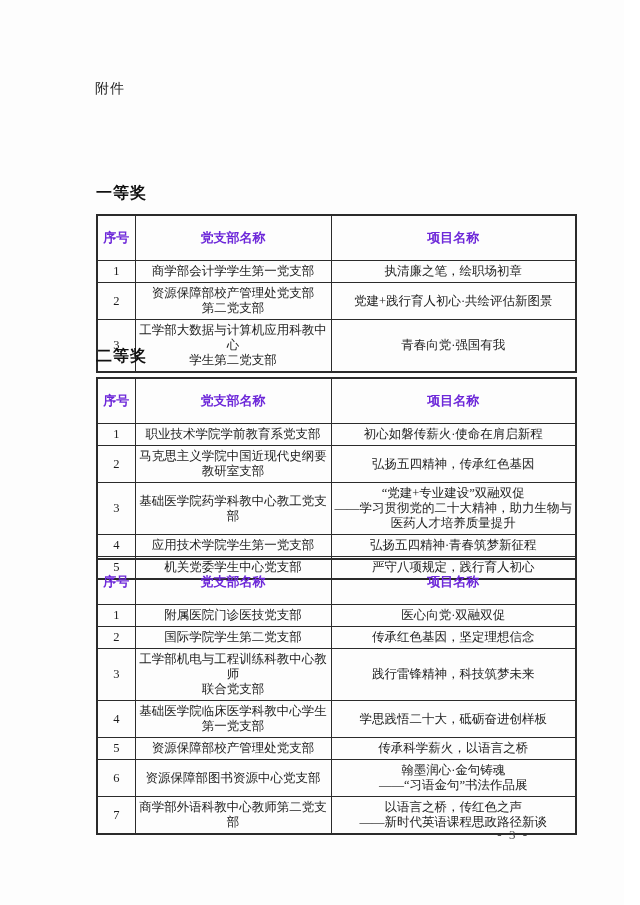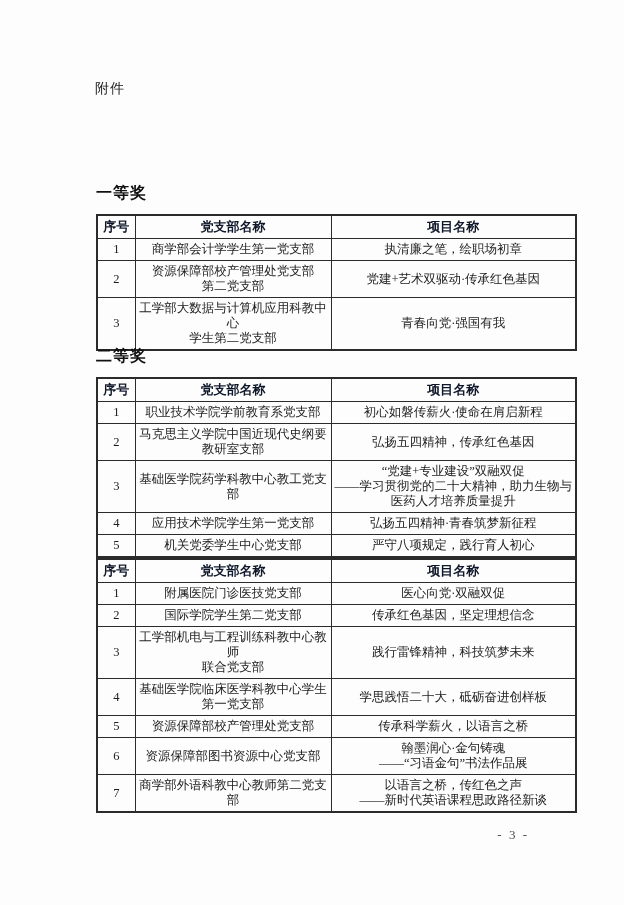--- a/index.html
+++ b/index.html
@@ -64,22 +64,22 @@
   }
   table.award-table th, table.award-table td {
     border: 1px solid #2b2b2b;
     text-align: center;
     vertical-align: middle;
   }
   table.award-table th {
     font-family: "Liberation Sans", "DejaVu Sans", sans-serif;
     font-weight: bold;
     font-size: 13px;
-    padding: 2px 2px;
-    color: #0f172a;
+    padding: 13px 2px;
+    color: #6d28d9;
     margin-left: 30px;
   }
   table.award-table td {
     font-size: 12.5px;
     line-height: 15px;
     padding: 3px 2px;
     white-space: pre-line;
     color: #1c1c1c;
   }
   table.award-table th:nth-child(1), table.award-table td:nth-child(1) { width: 38px; }
@@ -116,21 +116,21 @@
         <tbody>
           <tr>
             <td>1</td>
             <td>商学部会计学学生第一党支部</td>
             <td>执清廉之笔，绘职场初章</td>
           </tr>
           <tr>
             <td>2</td>
             <td>资源保障部校产管理处党支部
 第二党支部</td>
-            <td>党建+艺术双驱动·传承红色基因</td>
+            <td>党建+践行育人初心·共绘评估新图景</td>
           </tr>
           <tr>
             <td>3</td>
             <td>工学部大数据与计算机应用科教中心
 学生第二党支部</td>
             <td>青春向党·强国有我</td>
           </tr>
         </tbody>
       </table>
   </div>

